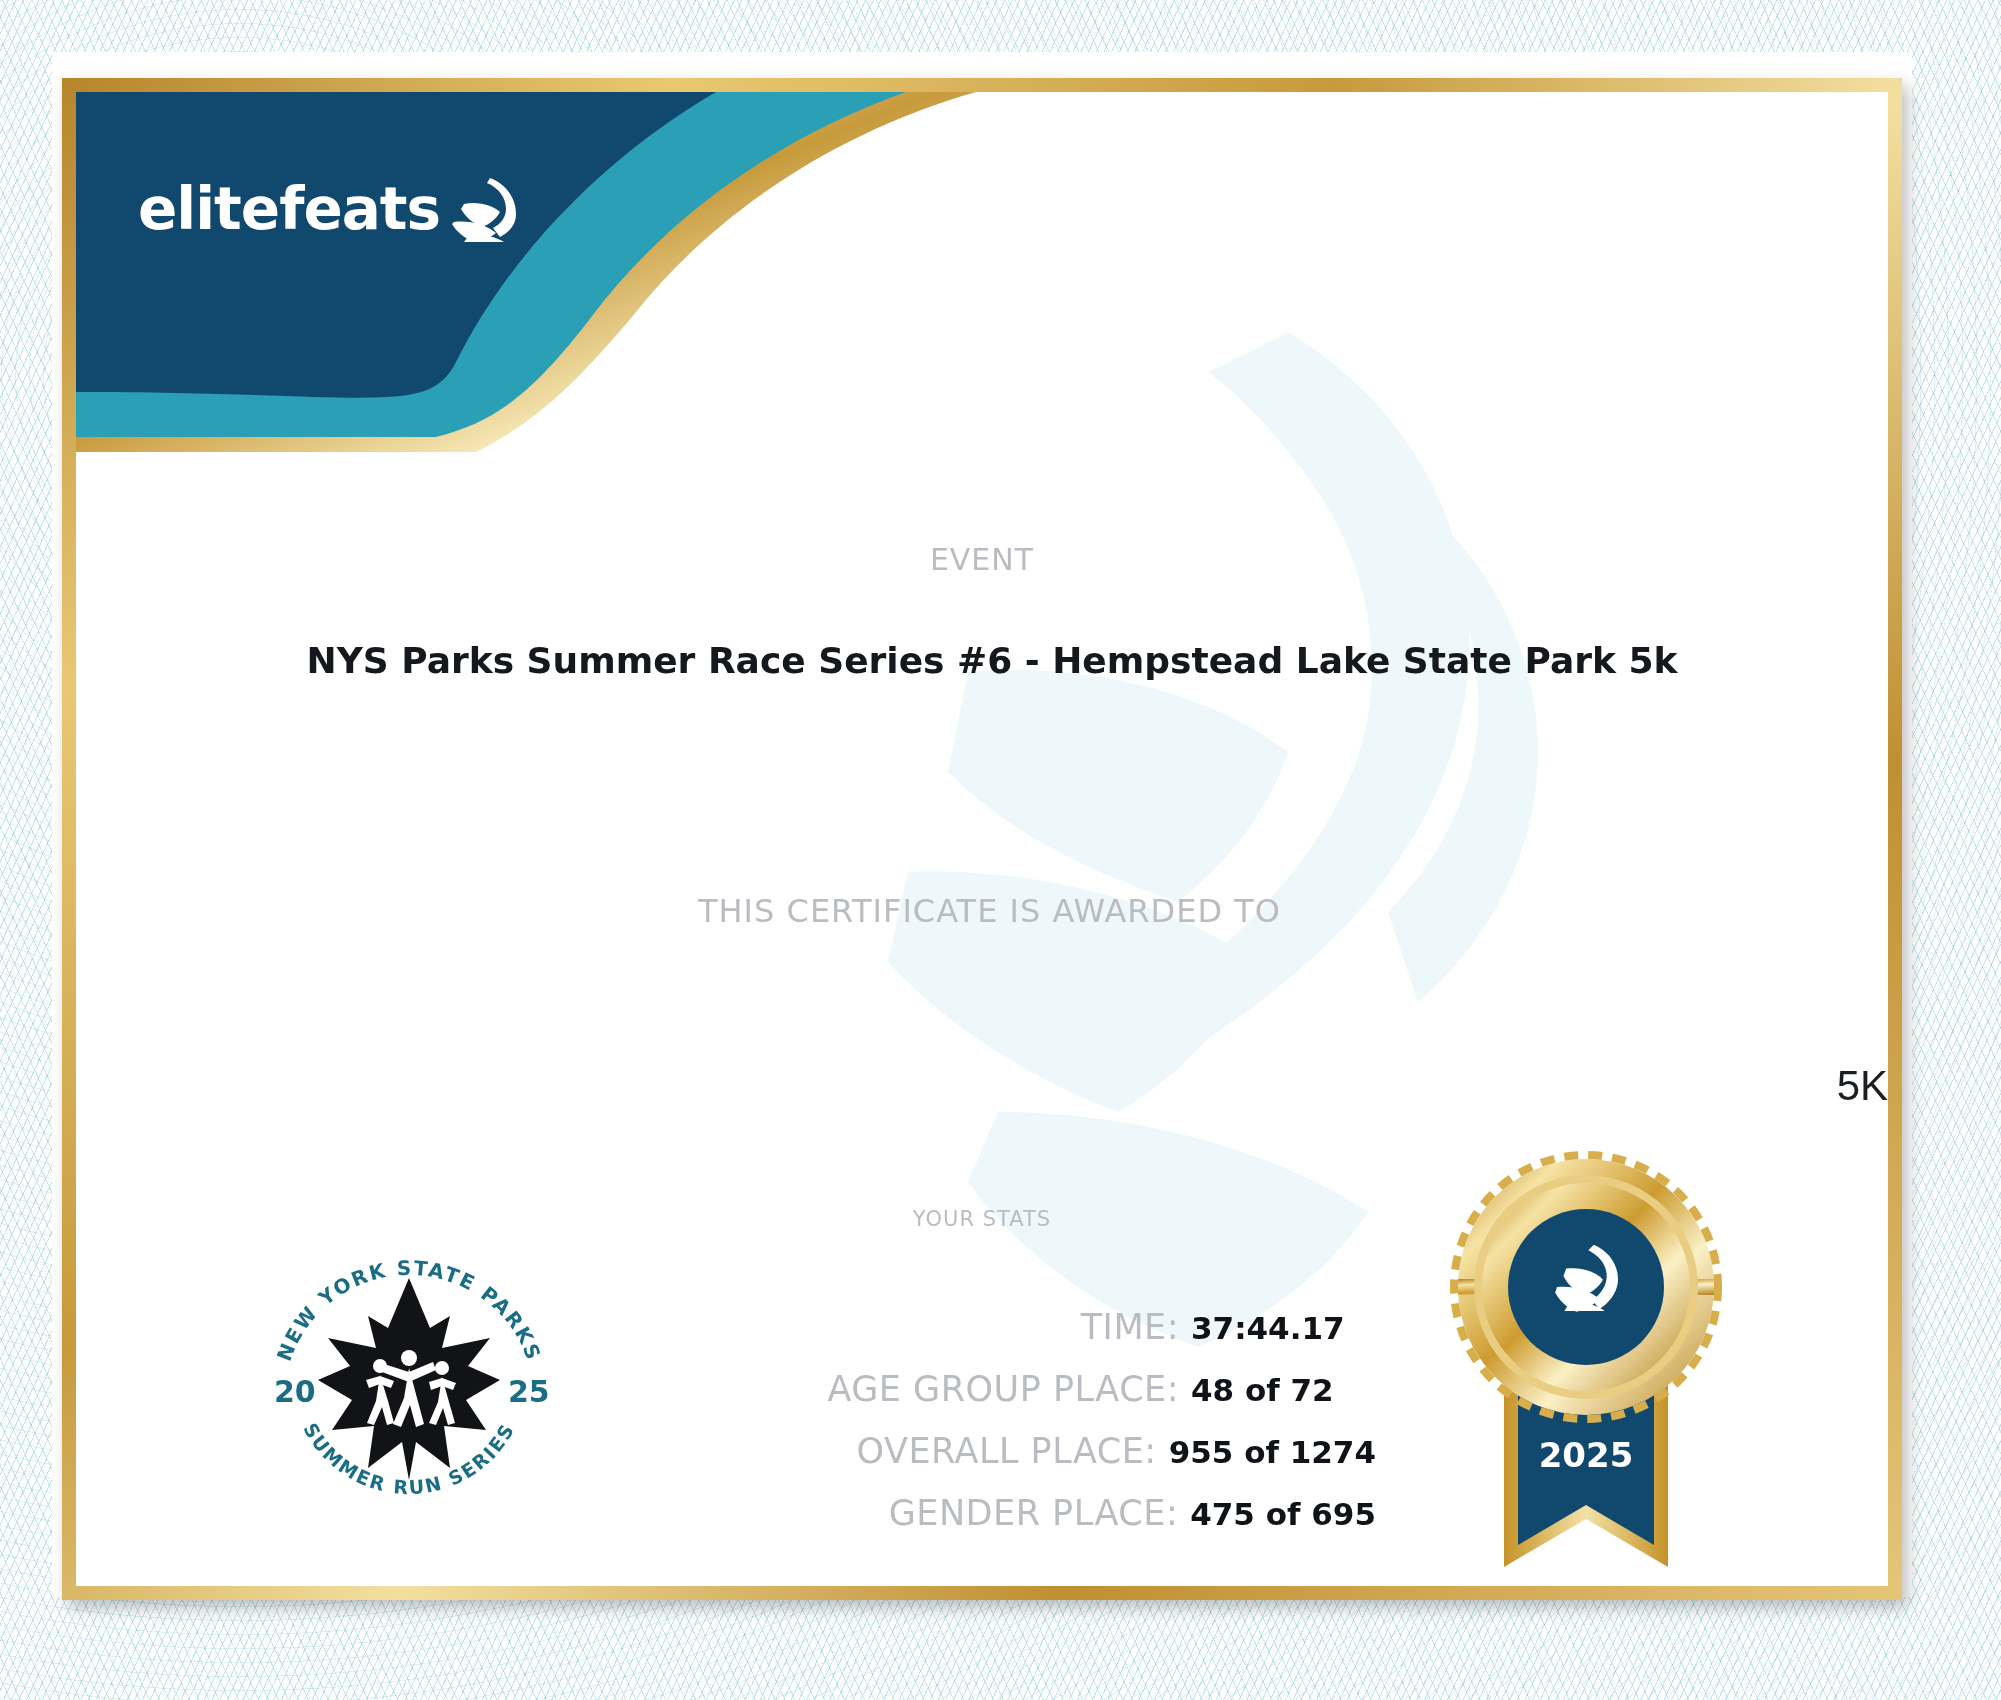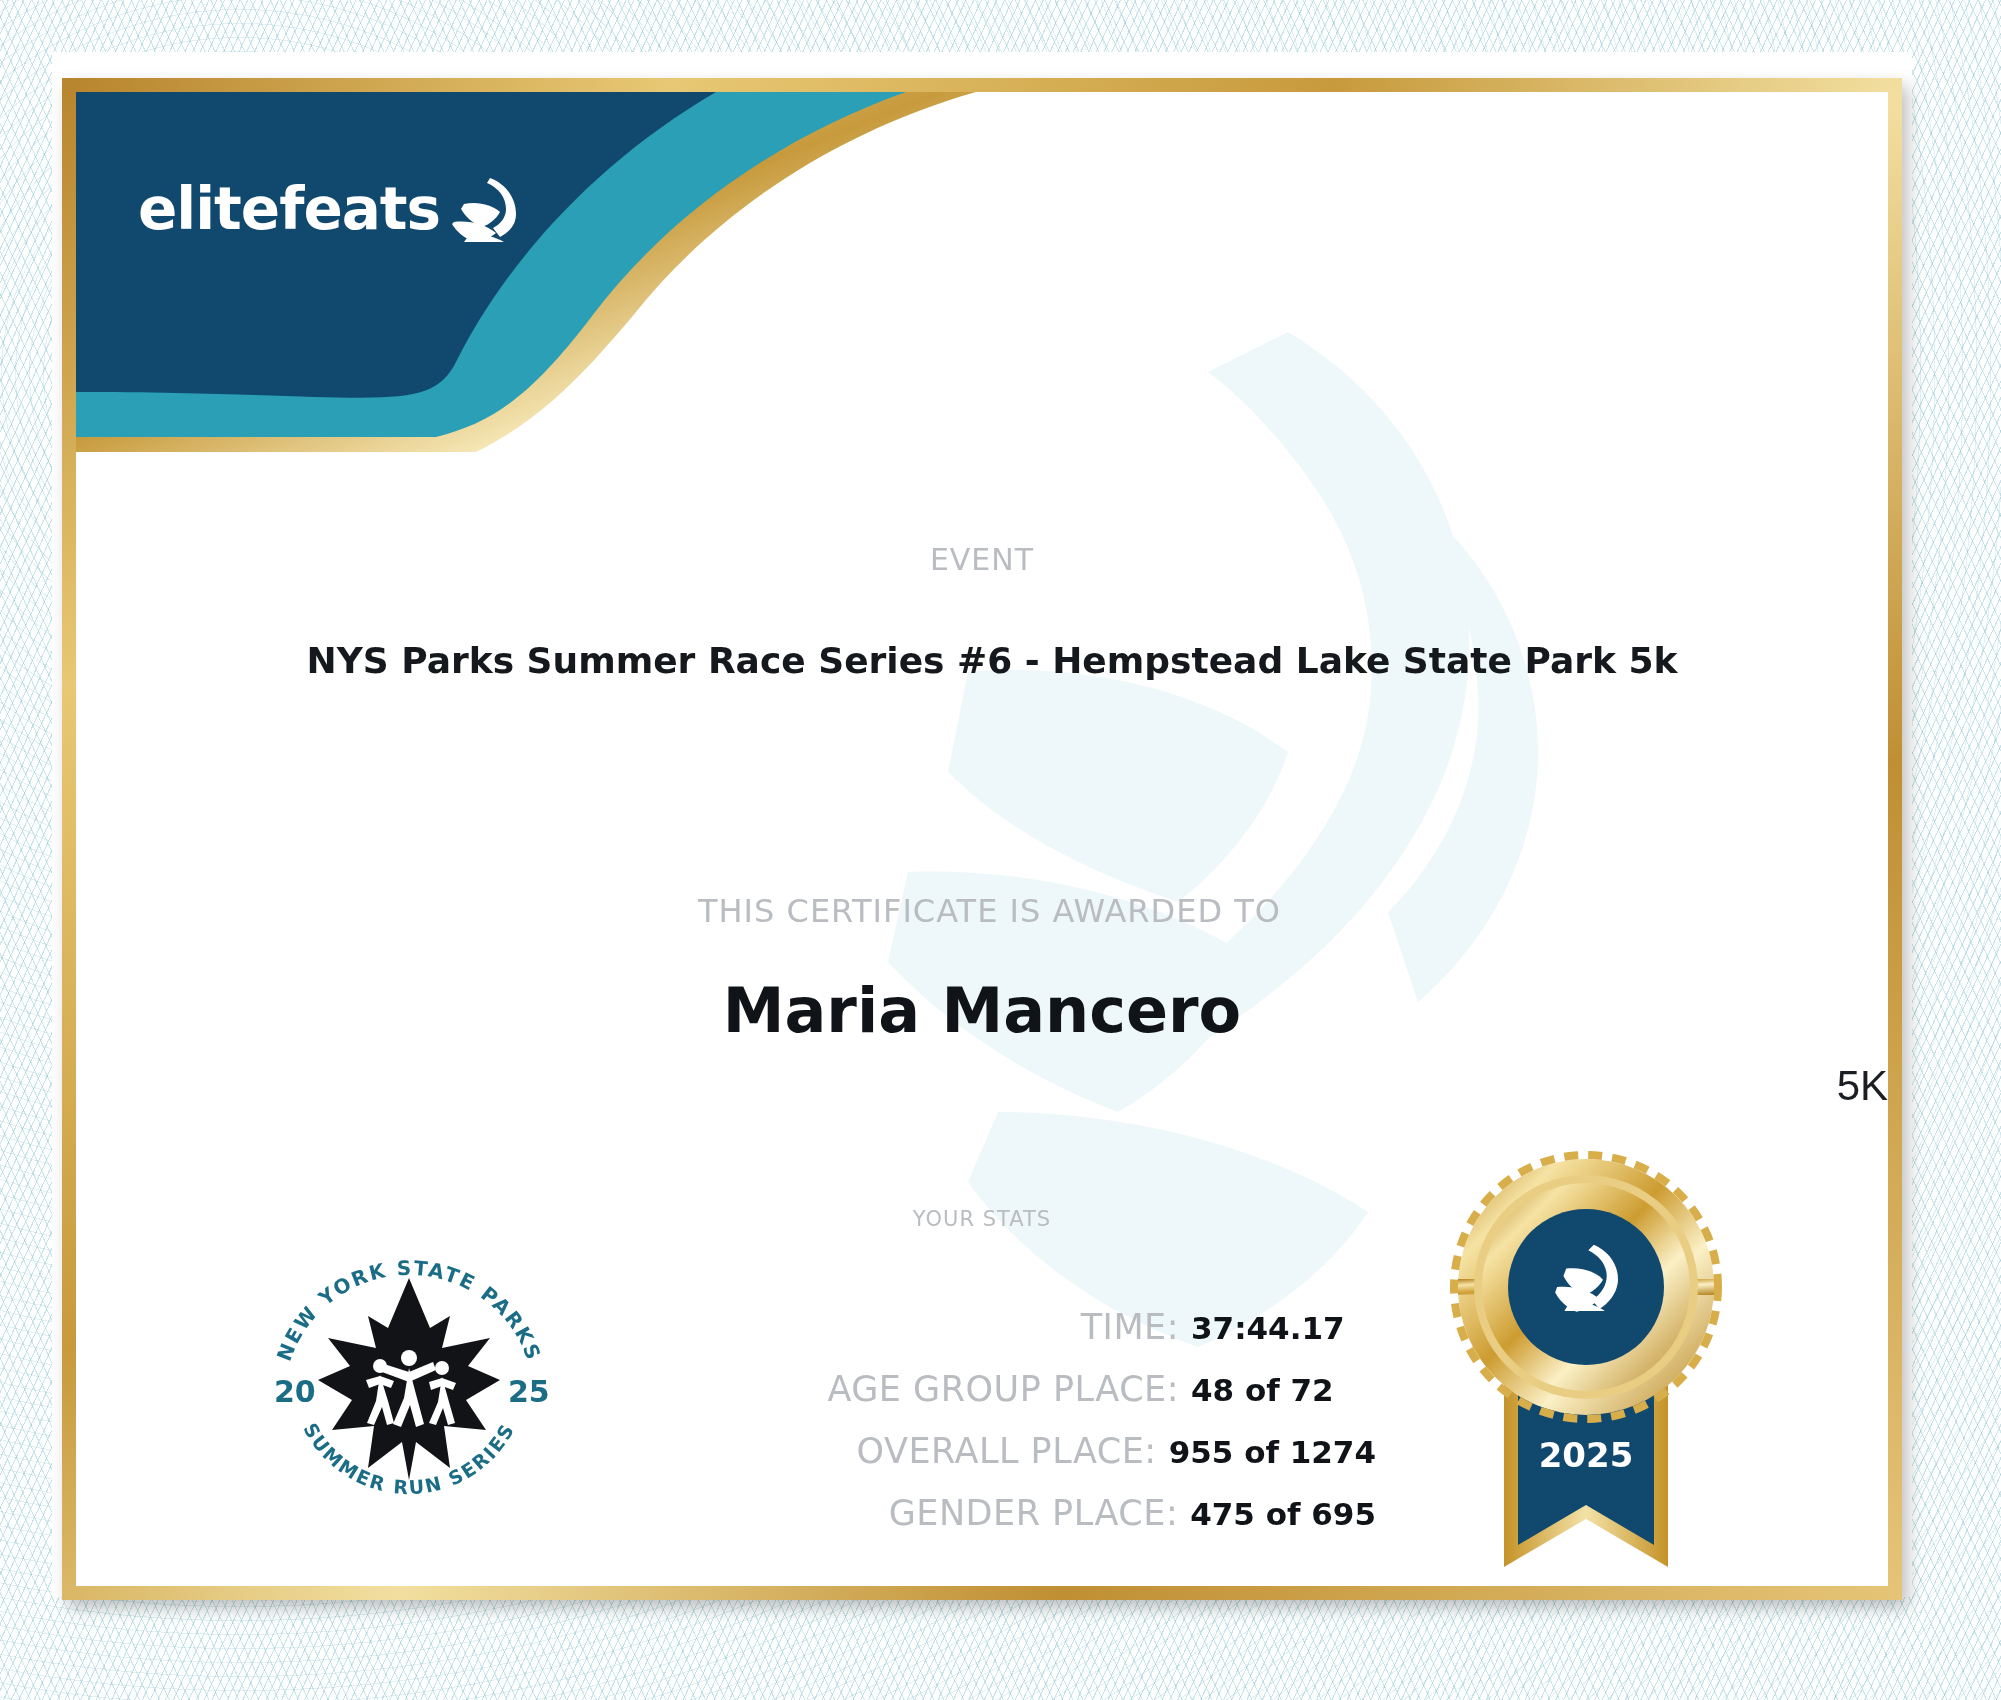--- a/index.html
+++ b/index.html
@@ -257,21 +257,20 @@
         </g>
       </svg>
     </div>
 
     <div class="content">
 
       <div class="label event-label">EVENT</div>
       <div class="event-name">NYS Parks Summer Race Series #6 - Hempstead Lake State Park 5k</div>
 
       <div class="label awarded-label">THIS CERTIFICATE IS AWARDED TO</div>
-      <div class="recipient">Maria Mancero</div>
       <div class="distance">5K</div>
 
       <div class="label stats-label">YOUR STATS</div>
 
       <div class="stats">
         <div class="stat-row">
           <span class="stat-key">TIME:</span>
           <span class="stat-val">37:44.17</span>
         </div>
         <div class="stat-row">

